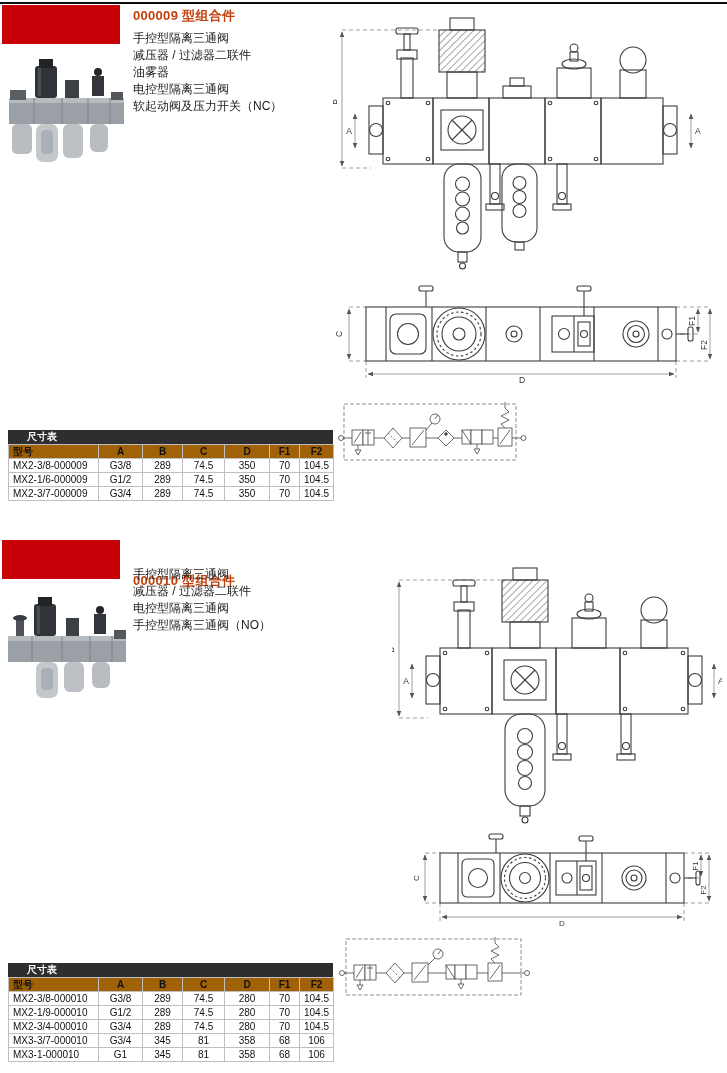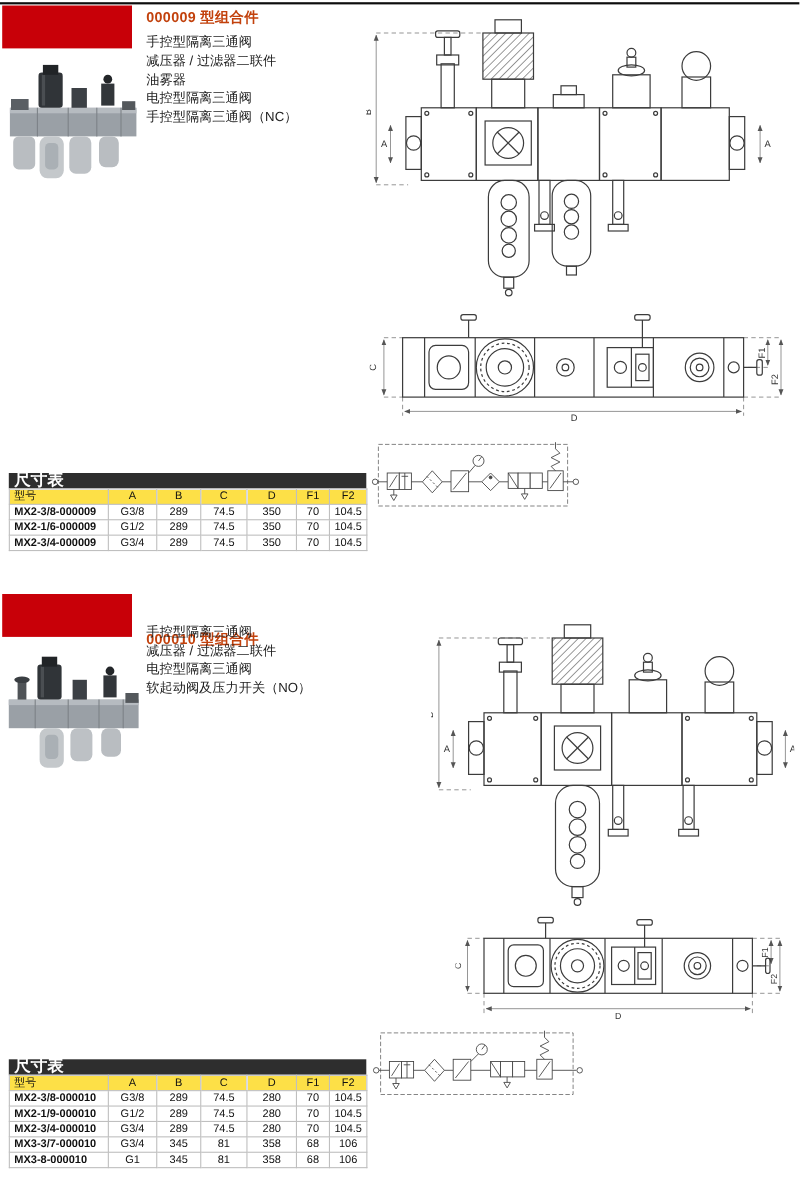--- a/index.html
+++ b/index.html
@@ -7,46 +7,46 @@
   body { font-family:"Liberation Sans", sans-serif; color:#111; }
   .page { position:relative; width:727px; height:1073px; background:#fff; overflow:hidden; }
   .topline { position:absolute; left:0; top:2px; width:727px; height:2px; background:#0d0d0d; }
   .logo { position:absolute; width:118px; height:39px; background:#c80008; }
   .sec-title { position:absolute; font-size:13px; font-weight:bold; color:#c2410c; letter-spacing:.3px; }
   .features { position:absolute; list-style:none; font-size:12px; color:#1c1c1c; line-height:17px; }
   .photo, .draw-wrap { position:absolute; }
   .draw-wrap svg, .photo svg { display:block; width:100%; height:100%; }
   .draw-wrap text { font-family:"Liberation Sans", sans-serif; }
   .table-wrap { position:absolute; width:325px; }
-  .tbl-cap { background:#2e2e2e; color:#fff; font-size:15px; font-weight:bold; padding:1px 5px; height:14px; line-height:12px; }
+  .tbl-cap { background:#2e2e2e; color:#fff; font-size:10px; font-weight:bold; padding:1px 19px; height:14px; line-height:12px; }
   table.dims { border-collapse:collapse; width:325px; font-size:10px; table-layout:fixed; }
   table.dims th, table.dims td { border:1px solid #bfbfbf; padding:1px 4px; height:14px; line-height:1.1; text-align:center; overflow:hidden; white-space:nowrap; }
-  table.dims th { background:#fde047; font-weight:normal; }
+  table.dims th { background:#a16207; font-weight:bold; }
   table.dims th:first-child { text-align:left; }
-  table.dims td.model { text-align:left; font-weight:bold;margin-left:22px; }
+  table.dims td.model { text-align:left; font-weight:normal;margin-left:22px; }
   table.dims th:nth-child(1){width:90px} table.dims th:nth-child(2){width:44px}
   table.dims th:nth-child(3){width:40px} table.dims th:nth-child(4){width:42px}
   table.dims th:nth-child(5){width:45px} table.dims th:nth-child(6){width:30px}
   table.dims th:nth-child(7){width:34px}
 </style>
 </head>
 <body>
 
 <div class="page">
   <div class="topline"></div>
 
   <section>
     <div class="logo" style="left:2px;top:5px;"></div>
     <h1 class="sec-title" style="left:133px;top:7px;">000009 型组合件</h1>
     <ul class="features" style="left:133px;top:30px;">
         <li>手控型隔离三通阀</li>
         <li>减压器 / 过滤器二联件</li>
         <li>油雾器</li>
         <li>电控型隔离三通阀</li>
-        <li>手控型隔离三通阀（NC）</li>
+        <li>软起动阀及压力开关（NC）</li>
       </ul>
 
     <div class="photo" style="left:8px;top:54px;width:118px;height:112px;">
       <svg viewBox="0 0 118 112">
         <rect x="1" y="44" width="115" height="26" fill="#9aa0a6"></rect>
         <rect x="1" y="44" width="115" height="5" fill="#b6bbc0"></rect>
         <line x1="26" y1="44" x2="26" y2="70" stroke="#7d8287"></line>
         <line x1="54" y1="44" x2="54" y2="70" stroke="#7d8287"></line>
         <line x1="80" y1="44" x2="80" y2="70" stroke="#7d8287"></line>
         <line x1="102" y1="44" x2="102" y2="70" stroke="#7d8287"></line>
@@ -293,41 +293,41 @@
             <tr>
               <td class="model">MX2-1/6-000009</td>
               <td>G1/2</td>
               <td>289</td>
               <td>74.5</td>
               <td>350</td>
               <td>70</td>
               <td>104.5</td>
             </tr>
             <tr>
-              <td class="model">MX2-3/4-000009</td>
+              <td class="model">MX2-3/7-000009</td>
               <td>G3/4</td>
               <td>289</td>
               <td>74.5</td>
               <td>350</td>
               <td>70</td>
               <td>104.5</td>
             </tr>
           </tbody>
       </table>
     </div>
   </section>
 
   <section>
     <div class="logo" style="left:2px;top:540px;"></div>
     <h1 class="sec-title" style="left:133px;top:572px;">000010 型组合件</h1>
     <ul class="features" style="left:133px;top:566px;">
         <li>手控型隔离三通阀</li>
         <li>减压器 / 过滤器二联件</li>
         <li>电控型隔离三通阀</li>
-        <li>软起动阀及压力开关（NO）</li>
+        <li>手控型隔离三通阀（NO）</li>
       </ul>
 
     <div class="photo" style="left:6px;top:590px;width:125px;height:112px;">
       <svg viewBox="0 0 125 112">
         <rect x="2" y="46" width="118" height="26" fill="#9aa0a6"></rect>
         <rect x="2" y="46" width="118" height="5" fill="#b6bbc0"></rect>
         <line x1="26" y1="46" x2="26" y2="72" stroke="#7d8287"></line>
         <line x1="56" y1="46" x2="56" y2="72" stroke="#7d8287"></line>
         <line x1="84" y1="46" x2="84" y2="72" stroke="#7d8287"></line>
         <line x1="106" y1="46" x2="106" y2="72" stroke="#7d8287"></line>
@@ -574,21 +574,21 @@
             <tr>
               <td class="model">MX3-3/7-000010</td>
               <td>G3/4</td>
               <td>345</td>
               <td>81</td>
               <td>358</td>
               <td>68</td>
               <td>106</td>
             </tr>
             <tr>
-              <td class="model">MX3-8-000010</td>
+              <td class="model">MX3-1-000010</td>
               <td>G1</td>
               <td>345</td>
               <td>81</td>
               <td>358</td>
               <td>68</td>
               <td>106</td>
             </tr>
           </tbody>
       </table>
     </div>

